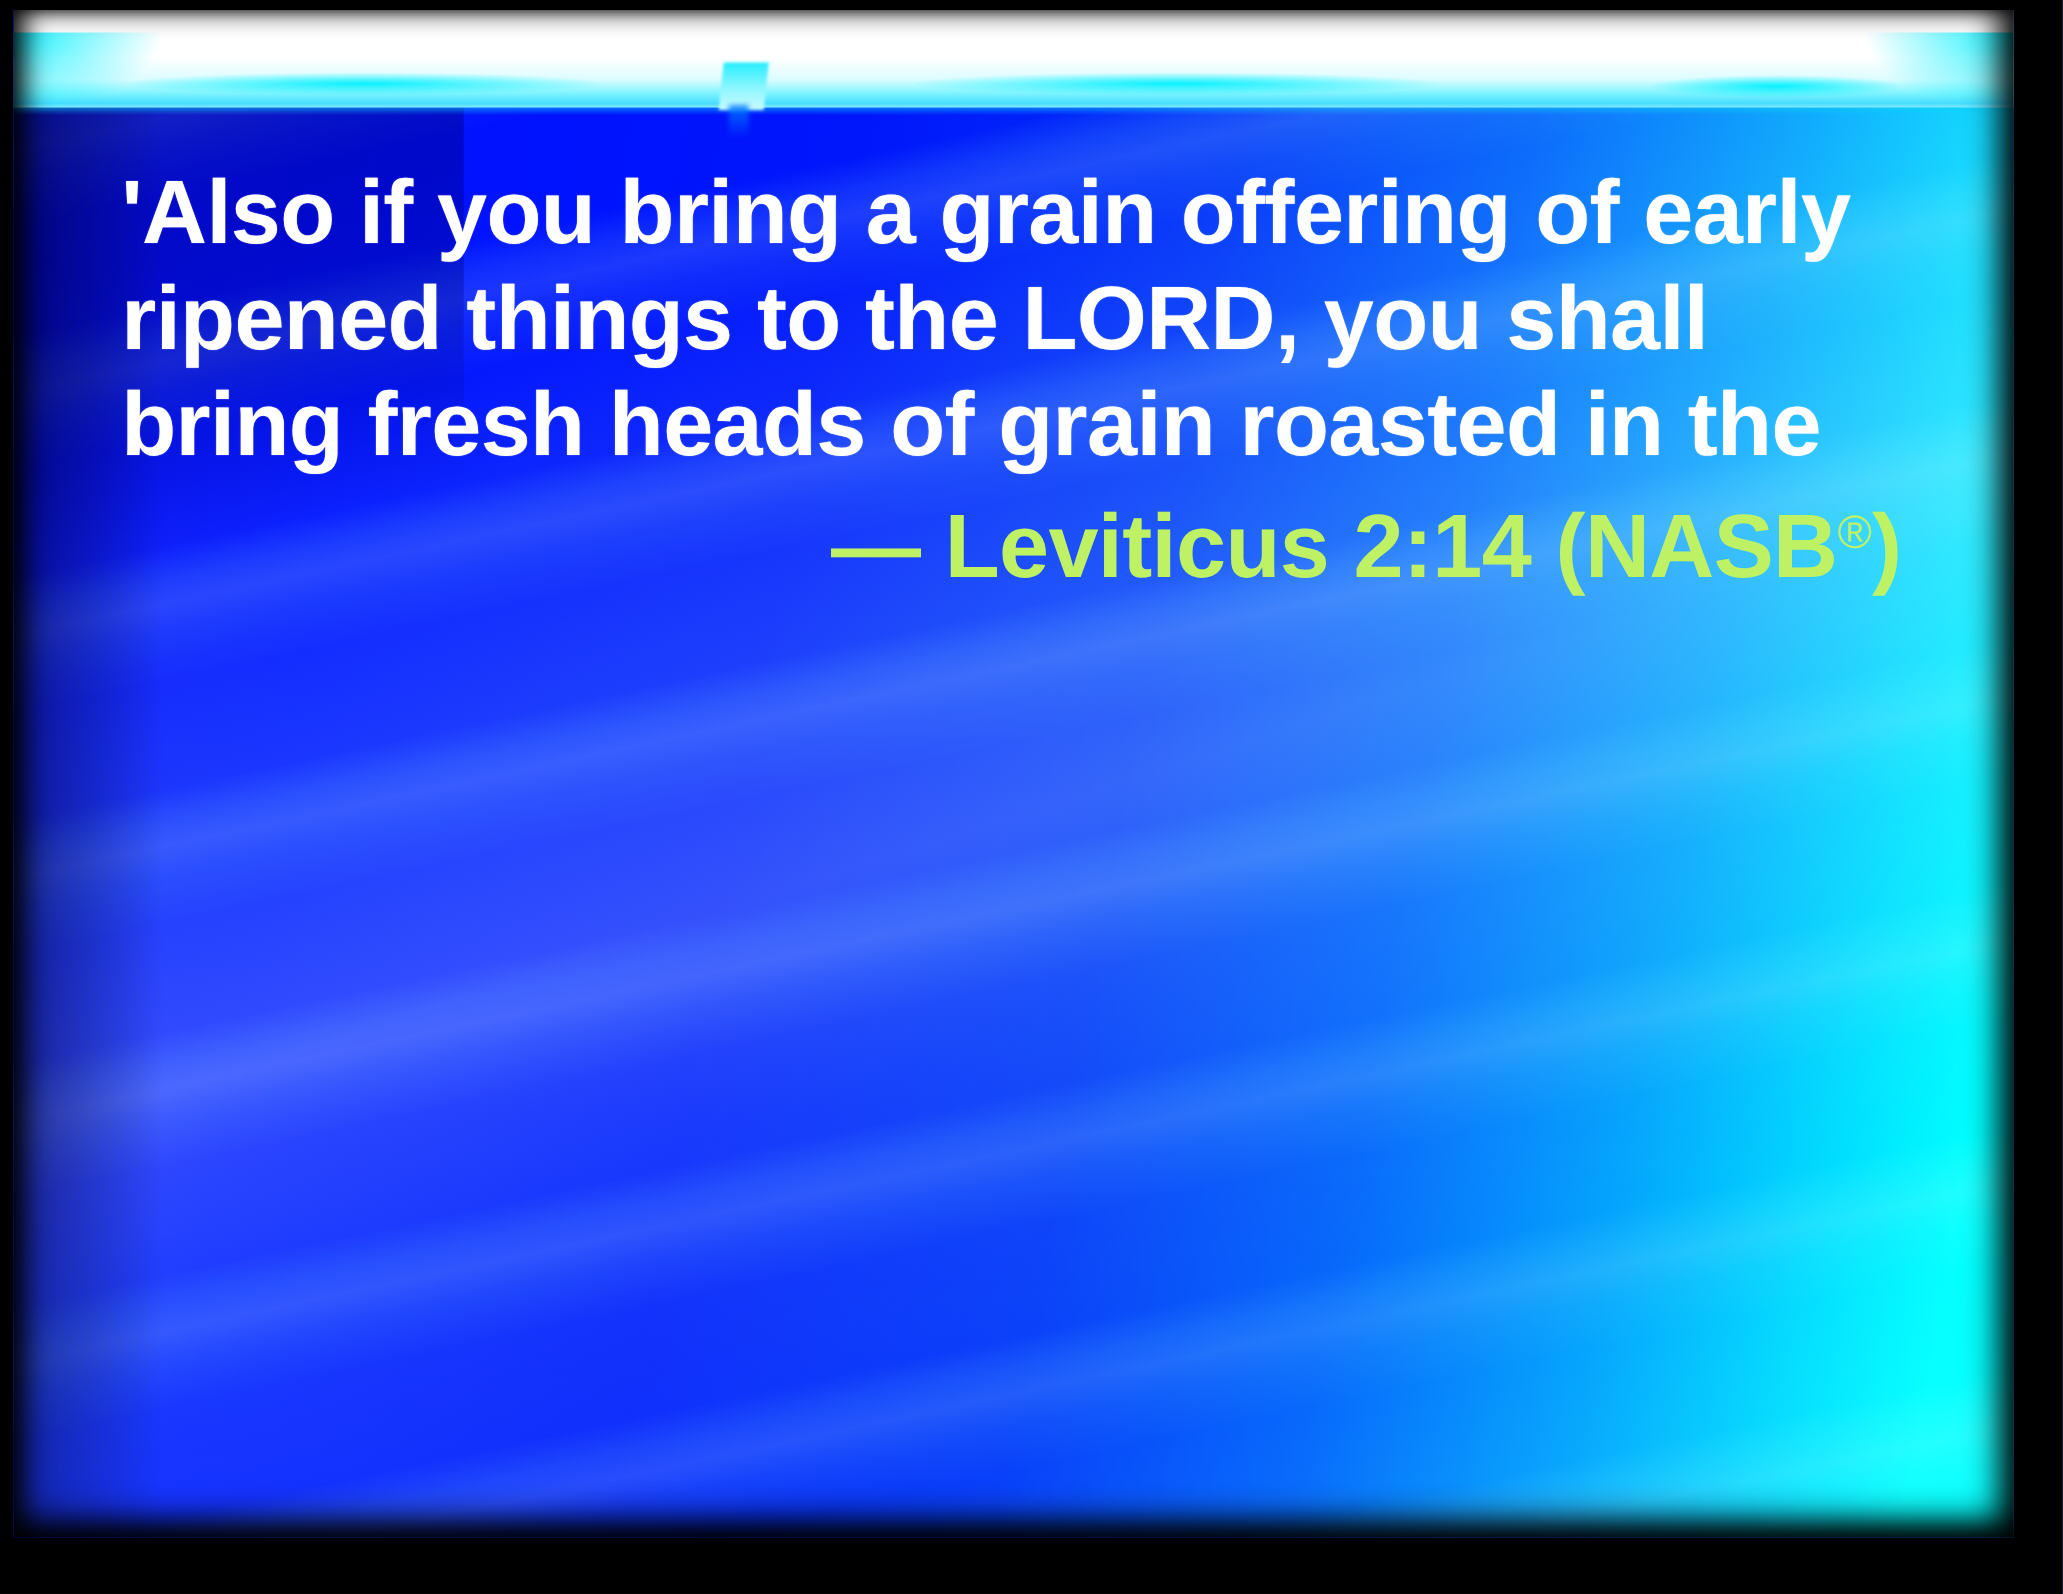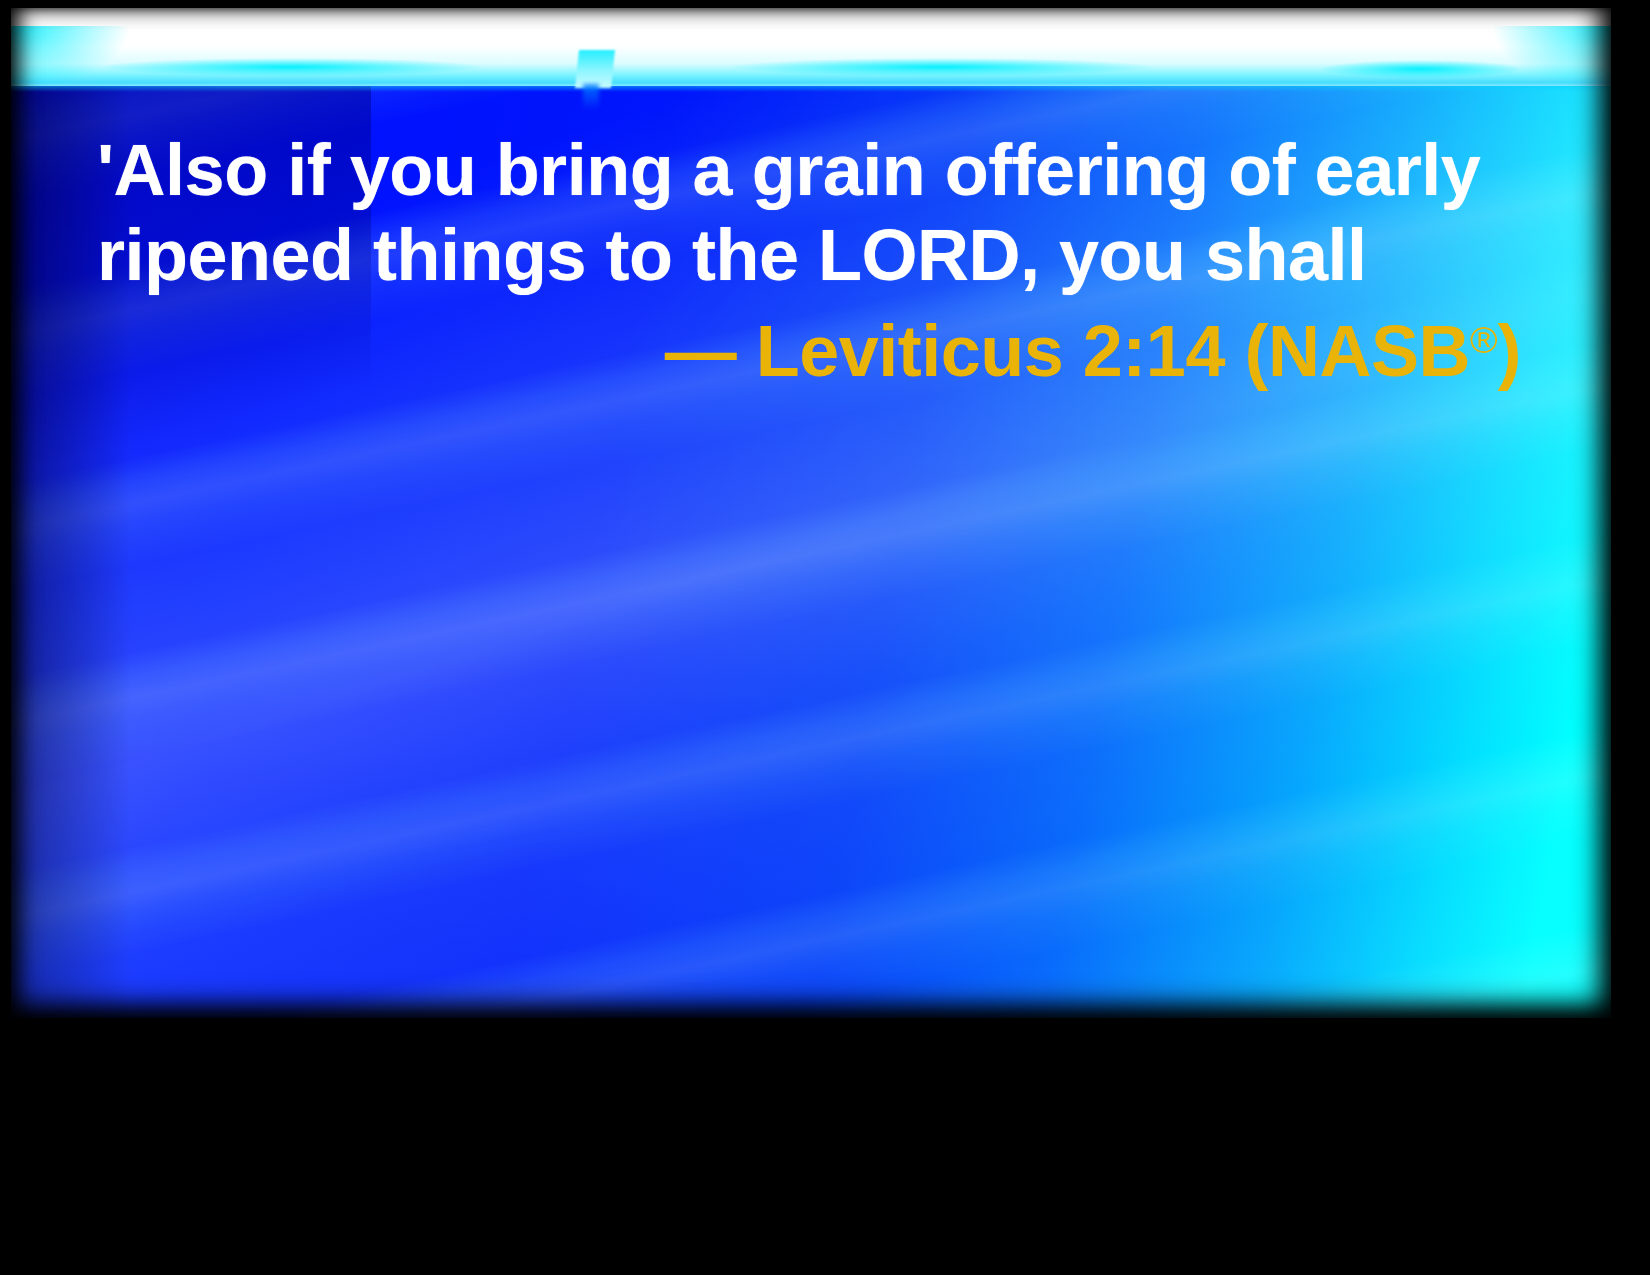--- a/index.html
+++ b/index.html
@@ -22,21 +22,21 @@
     background: #000000;
     overflow: hidden;
   }
 
   
   .slide-canvas {
     position: absolute;
     left: 11px;
     top: 8px;
     width: 1600px;
-    height: 1010px;
+    height: 1222px;
     overflow: hidden;
     background: #0013f5;
   }
 
   
   .bg-base {
     position: absolute;
     inset: 0;
     background: linear-gradient(
       100deg,
@@ -217,21 +217,21 @@
     color: #ffffff;
     font-family: "Liberation Sans Narrow", "Liberation Sans", sans-serif;
     font-weight: bold;
     font-size: 72px;
     line-height: 85px;
     letter-spacing: -0.5px;
     white-space: nowrap;
     text-shadow: 0 0 1px rgba(255,255,255,0.6);
   }
   .citation-line {
-    color: #eab308;
+    color: #bef264;
     font-family: "Liberation Sans Narrow", "Liberation Sans", sans-serif;
     font-weight: bold;
     font-size: 72px;
     line-height: 85px;
     letter-spacing: -0.5px;
     text-align: right;
     white-space: nowrap;
     padding-right: 6px;
   }
   .reg-mark {
@@ -261,20 +261,21 @@
     <div class="top-band-cyanwisp wisp-b"></div>
     <div class="top-band-cyanwisp wisp-c"></div>
     <div class="band-corner-l"></div>
     <div class="band-corner-r"></div>
     <div class="top-notch"></div>
     <div class="top-notch-stem"></div>
 
     <div class="verse-block">
       <div class="verse-line">'Also if you bring a grain offering of early</div>
       <div class="verse-line">ripened things to the LORD, you shall</div>
+      <div class="verse-line">bring fresh heads of grain roasted in the</div>
 
       <div class="citation-line"><span>— Leviticus 2:14 (NASB</span><span class="reg-mark">®</span><span>)</span></div>
     </div>
 
     <div class="edge-vignette"></div>
   </div>
 
 </div>
 
 </body></html>

